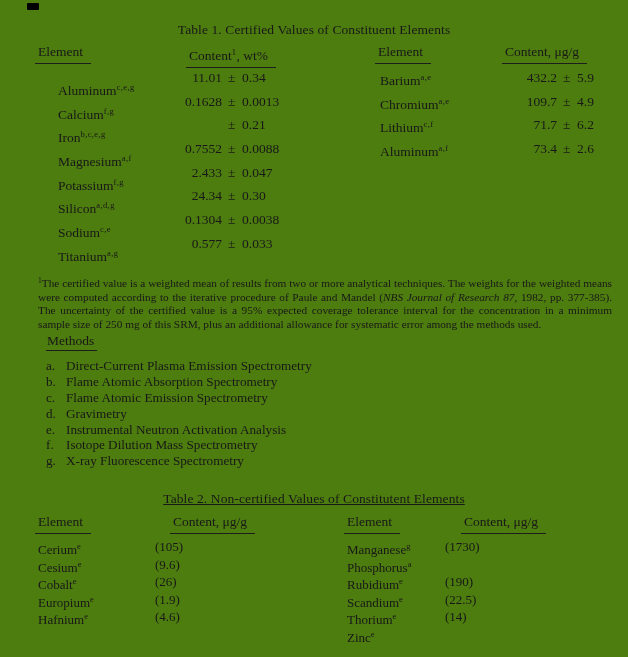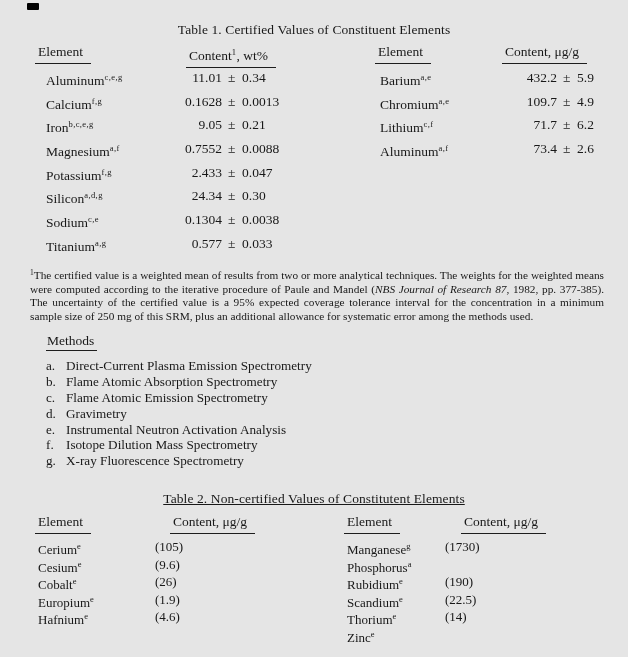--- a/index.html
+++ b/index.html
@@ -1,17 +1,17 @@
 <!DOCTYPE html>
 <html><head>
 <meta charset="utf-8">
 <style>
   html,body{margin:0;padding:0;background:#ffffff;}
   .page{
-    position:relative;width:628px;height:657px;background:#e5e5e5;overflow:hidden;
+    position:relative;width:628px;height:657px;background:#4d7c0f;overflow:hidden;
     font-family:"Liberation Serif","DejaVu Serif",serif;color:#181818;
     -webkit-font-smoothing:antialiased;
   }
   .corner-mark{position:absolute;left:27px;top:3px;width:12px;height:7px;background:#000;border-radius:1px;}
   .title{position:absolute;left:0;width:100%;text-align:center;font-size:13.5px;letter-spacing:0.1px;}
   .t1title{top:22px;}
   .t2title{top:491px;text-decoration:underline;}
   .tbl{position:absolute;}
   .t1-left{left:30px;top:42px;width:305px;}
   .t1-right{left:352px;top:42px;width:260px;}
@@ -25,39 +25,39 @@
   .t1-right .h-el{margin-left:23px;}
   .t1-right .h-content{position:absolute;left:150px;}
   .t2-left .h-el{margin-left:5px;}
   .t2-left .h-content{position:absolute;left:140px;}
   .t2-right .h-el{margin-left:4px;}
   .t2-right .h-content{position:absolute;left:121px;}
   .drow{position:relative;font-size:13.5px;}
   .t1row{height:23.7px;line-height:23.7px;}
   .t2row{height:17.6px;line-height:17.6px;font-size:13px;}
   .el{position:absolute;white-space:nowrap;}
-  .t1-left .el{left:16px;}
+  .t1-left .el{left:28px;margin-top:10px;}
   .t1-right .el{left:28px;}
   .t2-left .el{left:8px;}
   .t2-right .el{left:7px;}
   .sup{font-size:8.5px;vertical-align:4.5px;letter-spacing:0.4px;}
   .val{position:absolute;text-align:right;white-space:nowrap;}
   .t1-left .val{left:100px;width:92px;}
   .t1-right .val{left:110px;width:95px;}
   .pm{position:absolute;}
   .t1-left .pm{left:198px;}
   .t1-right .pm{left:211px;}
   .unc{position:absolute;white-space:nowrap;}
   .t1-left .unc{left:212px;}
   .t1-right .unc{left:225px;}
   .cval{position:absolute;white-space:nowrap;}
   .t2-left .cval{left:125px;width:105px;}
   .t2-right .cval{left:105px;width:115px;}
   .footnote{
-    position:absolute;left:30px;top:266px;width:574px;margin:0;
+    position:absolute;left:30px;top:266px;width:574px;margin:8px;
     font-size:11.3px;line-height:13.5px;text-align:justify;
   }
   .fnsup{font-size:7.5px;vertical-align:4px;}
   .fn-italic{font-style:italic;}
   .methods{position:absolute;left:46px;top:331px;}
   .methods-heading{display:inline-block;font-size:13.5px;border-bottom:1.5px solid #1d1d1d;padding:0 3px 1px 1px;}
   .method-list{margin-top:7px;}
   .mrow{height:15.9px;line-height:15.9px;font-size:13.2px;white-space:nowrap;}
   .mletter{display:inline-block;width:20px;}
 </style>
@@ -84,21 +84,20 @@
         <span class="unc">0.34</span>
       </div>
         <div class="drow t1row">
         <span class="el"><span>Calcium</span><span class="sup">f,g</span></span>
         <span class="val">0.1628</span>
         <span class="pm">±</span>
         <span class="unc">0.0013</span>
       </div>
         <div class="drow t1row">
         <span class="el"><span>Iron</span><span class="sup">b,c,e,g</span></span>
-        <span class="val">9.05</span>
         <span class="pm">±</span>
         <span class="unc">0.21</span>
       </div>
         <div class="drow t1row">
         <span class="el"><span>Magnesium</span><span class="sup">a,f</span></span>
         <span class="val">0.7552</span>
         <span class="pm">±</span>
         <span class="unc">0.0088</span>
       </div>
         <div class="drow t1row">

